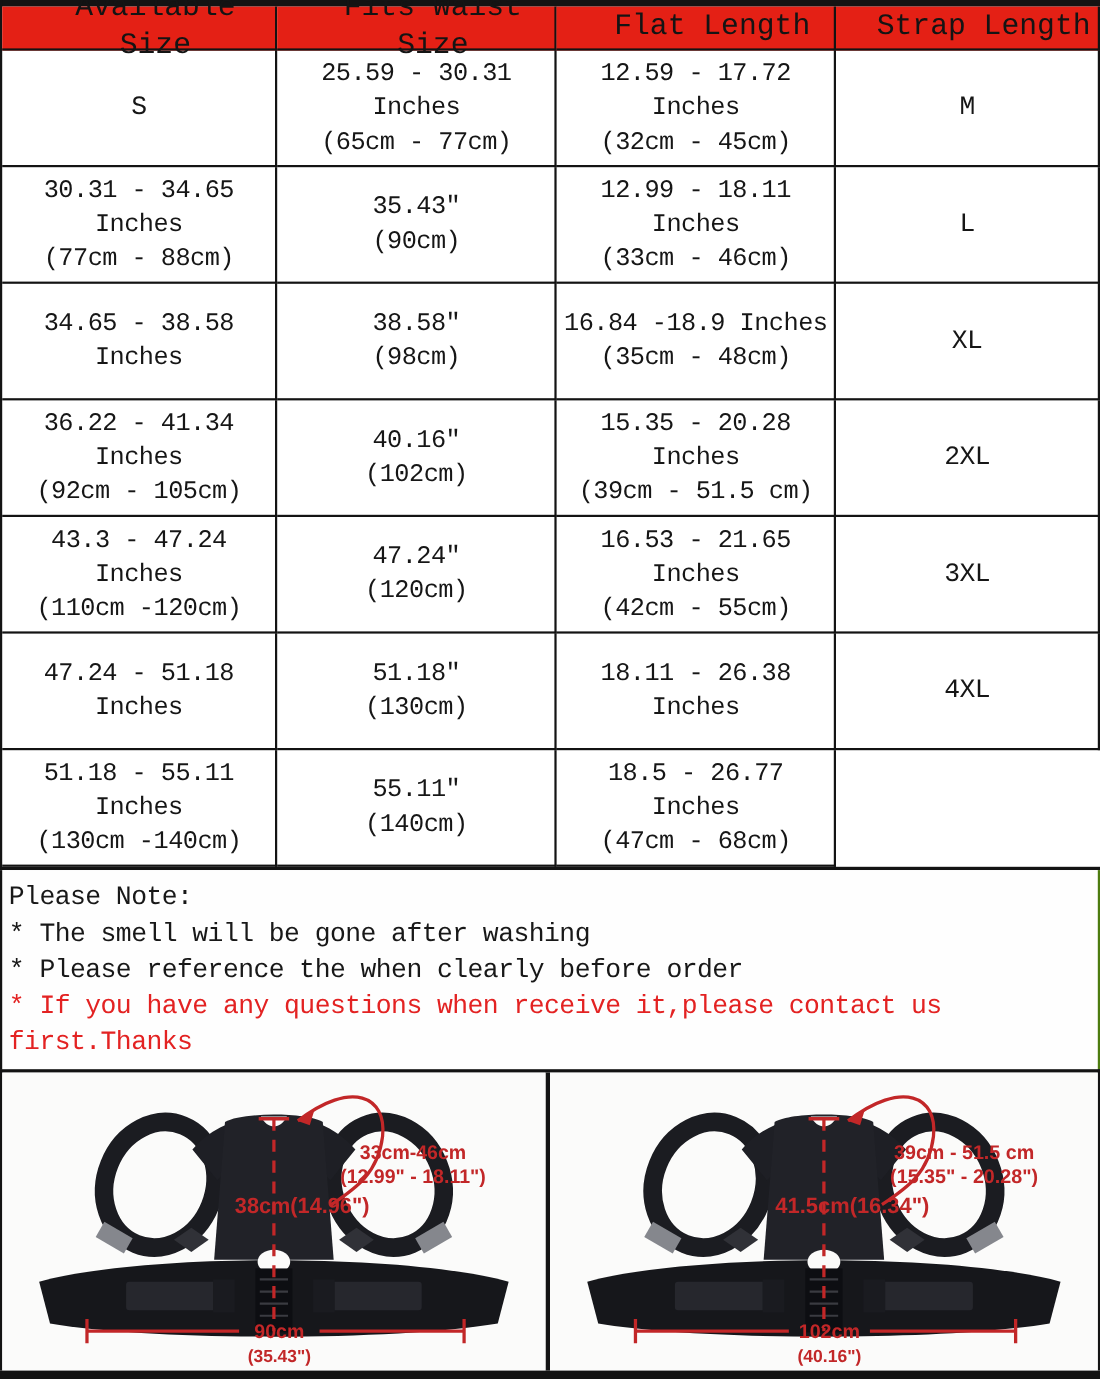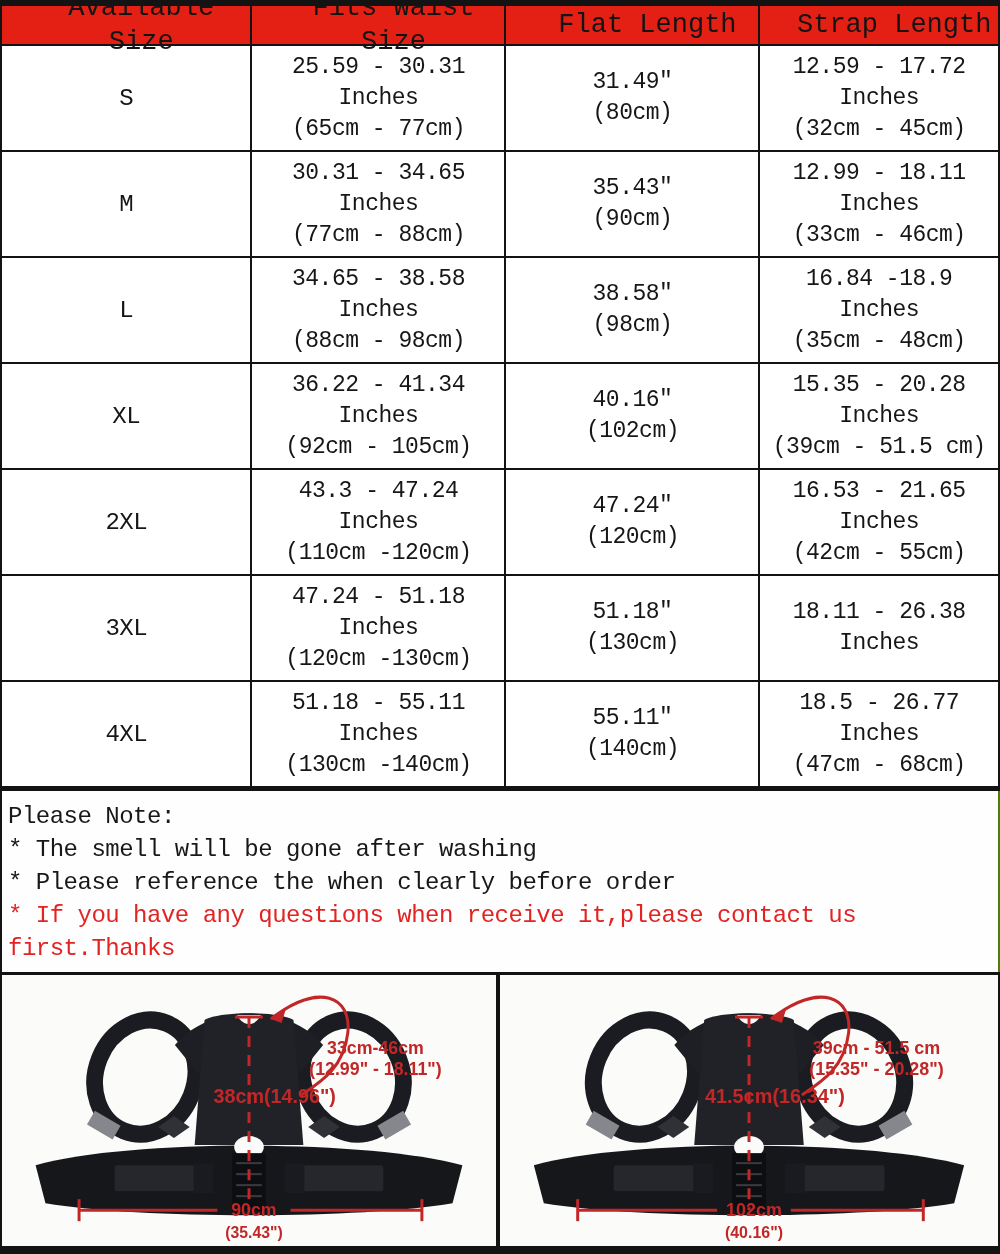--- a/index.html
+++ b/index.html
@@ -70,24 +70,20 @@
       <div class="cell th">Strap Length</div>
       <div class="cell c-size">
         <div>S</div>
       </div>
       <div class="cell ">
         <div>25.59 - 30.31</div>
         <div>Inches</div>
         <div>(65cm - 77cm)</div>
       </div>
       <div class="cell ">
-        <div>31.49″</div>
-        <div>(80cm)</div>
-      </div>
-      <div class="cell ">
         <div>12.59 - 17.72</div>
         <div>Inches</div>
         <div>(32cm - 45cm)</div>
       </div>
       <div class="cell c-size">
         <div>M</div>
       </div>
       <div class="cell ">
         <div>30.31 - 34.65</div>
         <div>Inches</div>
@@ -101,21 +97,20 @@
         <div>12.99 - 18.11</div>
         <div>Inches</div>
         <div>(33cm - 46cm)</div>
       </div>
       <div class="cell c-size">
         <div>L</div>
       </div>
       <div class="cell ">
         <div>34.65 - 38.58</div>
         <div>Inches</div>
-        <div>(88cm - 98cm)</div>
       </div>
       <div class="cell ">
         <div>38.58″</div>
         <div>(98cm)</div>
       </div>
       <div class="cell ">
         <div>16.84 -18.9 Inches</div>
         <div>(35cm - 48cm)</div>
       </div>
       <div class="cell c-size">
@@ -151,21 +146,20 @@
         <div>16.53 - 21.65</div>
         <div>Inches</div>
         <div>(42cm - 55cm)</div>
       </div>
       <div class="cell c-size">
         <div>3XL</div>
       </div>
       <div class="cell ">
         <div>47.24 - 51.18</div>
         <div>Inches</div>
-        <div>(120cm -130cm)</div>
       </div>
       <div class="cell ">
         <div>51.18″</div>
         <div>(130cm)</div>
       </div>
       <div class="cell ">
         <div>18.11 - 26.38</div>
         <div>Inches</div>
       </div>
       <div class="cell c-size">

